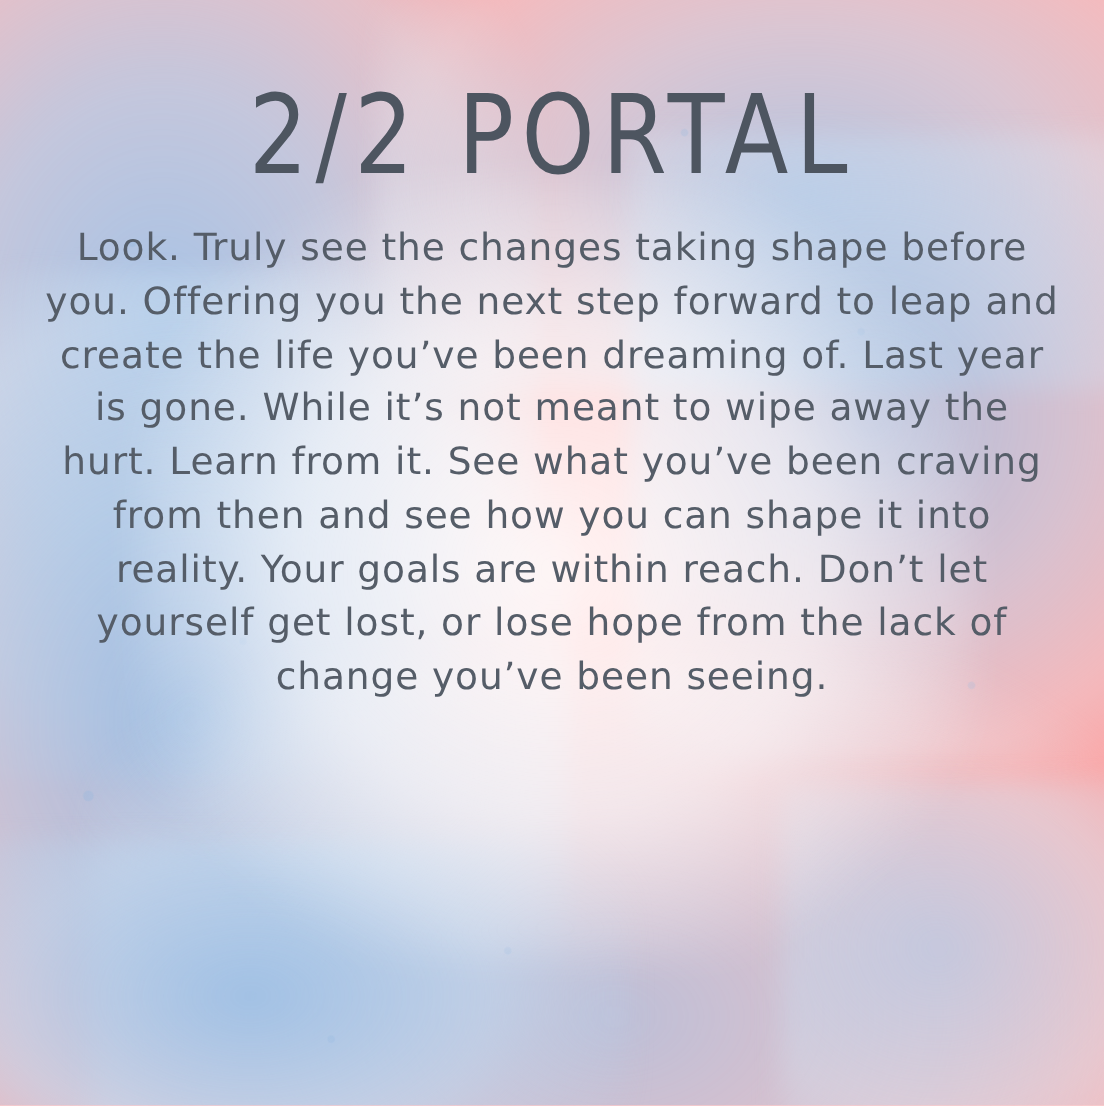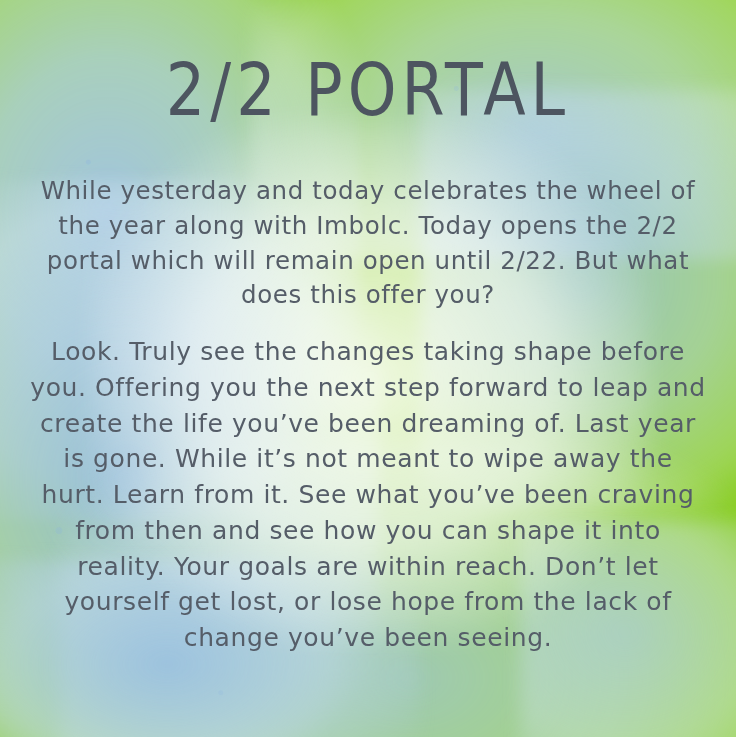--- a/index.html
+++ b/index.html
@@ -11,21 +11,21 @@
     height: 737px;
     overflow: hidden;
     font-family: "Liberation Sans", sans-serif;
     background: #ffffff;
   }
 
   #poster {
     position: relative;
     width: 736px;
     height: 737px;
-    background: #84cc16;
+    background: #fca5a5;
     overflow: hidden;
   }
 
   
   .wash {
     position: absolute;
     pointer-events: none;
   }
 
   .wash-a {
@@ -166,18 +166,17 @@
   <div class="wash wash-e"></div>
   <div class="wash wash-f"></div>
   <div class="wash wash-g"></div>
   <div class="wash wash-speck"></div>
   <div class="wash wash-core"></div>
 
   <div class="content">
 
     <div class="title">2/2 PORTAL</div>
 
-    <div class="body-block para-1">While yesterday and today celebrates the wheel of the year along with Imbolc. Today opens the 2/2 portal which will remain open until 2/22. But what does this offer you?</div>
 
     <div class="body-block para-2">Look. Truly see the changes taking shape before you. Offering you the next step forward to leap and create the life you’ve been dreaming of. Last year is gone. While it’s not meant to wipe away the hurt. Learn from it. See what you’ve been craving from then and see how you can shape it into reality. Your goals are within reach. Don’t let yourself get lost, or lose hope from the lack of change you’ve been seeing.</div>
 
   </div>
 </div>
 
 </body></html>

